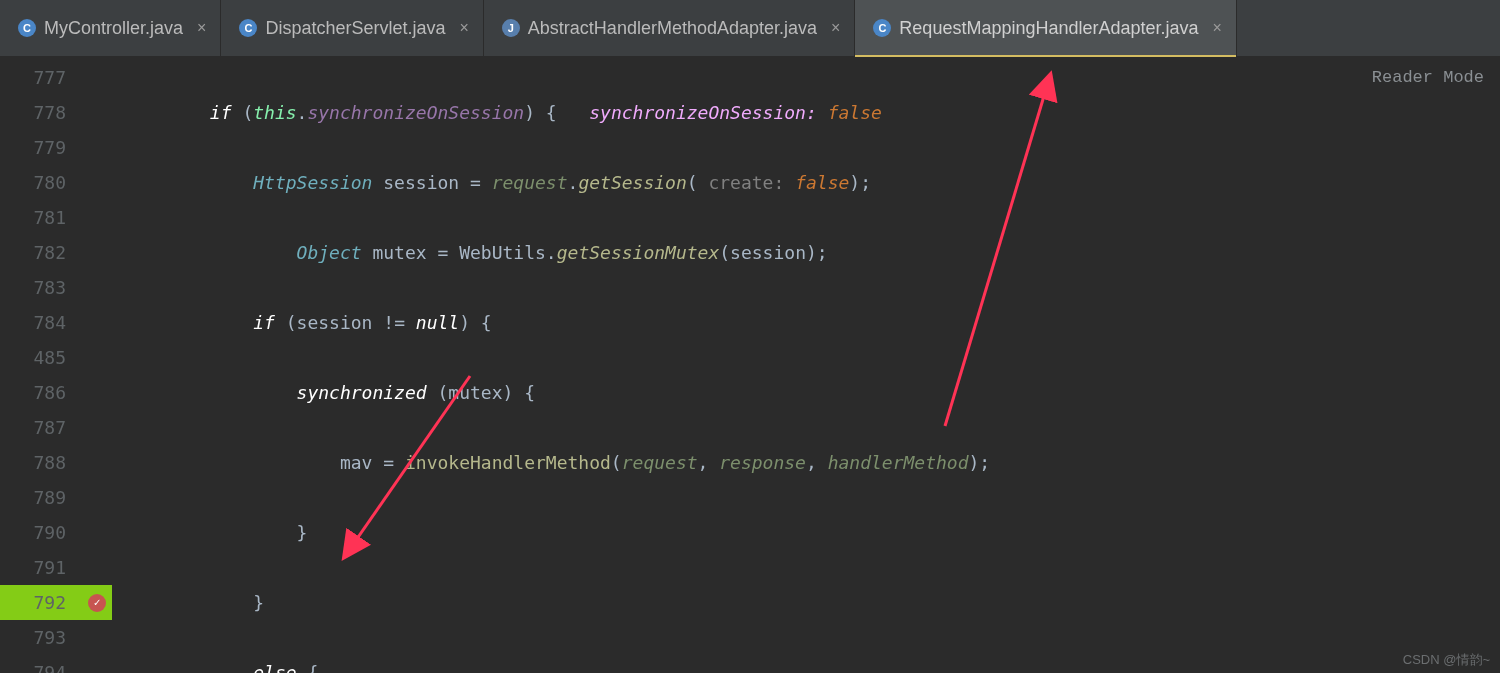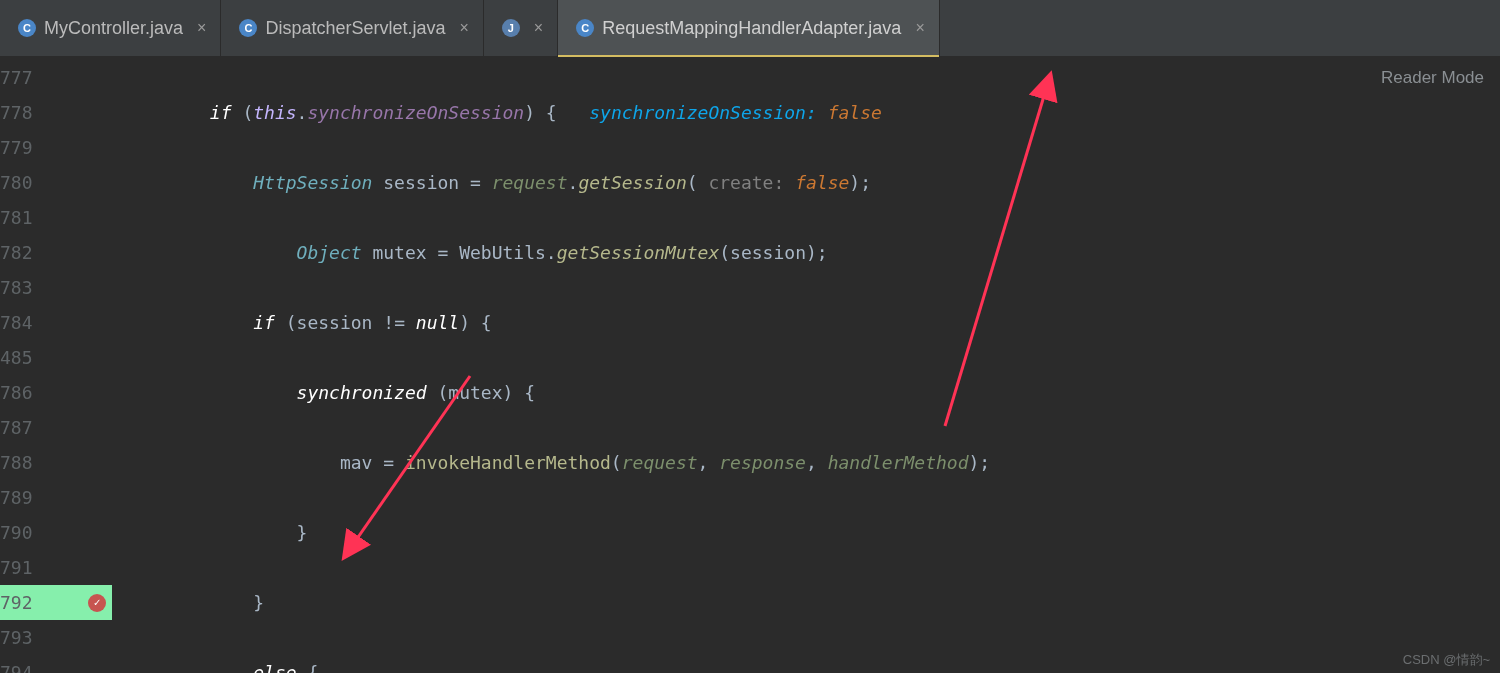--- a/index.html
+++ b/index.html
@@ -30,49 +30,49 @@
   .file-icon { width: 18px; height: 18px; border-radius: 50%;
     display: inline-flex; align-items: center; justify-content: center;
     font-size: 11px; font-weight: bold; color: #fff; }
   .fi-c { background: #4a86c7; }
   .fi-j { background: #587fad; }
   .close-x { color: #9a9a9a; font-size: 16px; padding-left: 6px; }
 
   
   .editor-wrap { position: relative; height: 617px; width: 100%; }
   .editor { position: absolute; inset: 0; display: flex; font-size: 18px; line-height: 35px; }
-  .gutter { width: 112px; text-align: left; color: #5e6366; user-select: none;
+  .gutter { width: 112px; text-align: right; color: #5e6366; user-select: none;
     background: #2b2b2b; padding-top: 4px; }
   .gutter-line { padding-right: 46px; position: relative; height: 35px; }
   .bp-icon { position: absolute; right: 6px; top: 50%; transform: translateY(-50%);
     width: 18px; height: 18px; border-radius: 50%; background: #c75450;
     display: flex; align-items: center; justify-content: center; }
   .bp-icon::after { content: "✓"; color: #fff; font-size: 11px; font-weight: bold; }
 
   .code { flex: 1; padding-top: 4px; padding-left: 22px; white-space: pre;
     font-family: "Consolas", "Menlo", monospace; font-style: italic; }
   .code-line { height: 35px; position: relative; }
-  .hl-exec-gutter { background: #86efac; }
+  .hl-exec-gutter { background: #84cc16; }
 
   
   .kw { color: #ffffff; }
-  .kw-this { color: #c4b5fd; }
+  .kw-this { color: #86efac; }
   .field { color: #9876aa; }
   .type { color: #6fafbd; }
   .method-call { color: #b5b88c; }
   .param { color: #7c8f6c; font-style: italic; }
   .var { color: #a9b7c6; }
   .punct { color: #a9b7c6; font-style: normal; }
-  .inlay { color: #0ea5e9; font-style: italic; }
+  .inlay { color: #f0abfc; font-style: italic; }
   .inlay-kw { color: #cc7832; font-style: italic; }
   .inlay-lbl { color: #808080; font-style: normal; }
   .normal { font-style: normal; }
 
   .reader-mode { position: absolute; right: 16px; top: 12px; color: #8a8f93;
-    font-family: Liberation Sans, sans-serif; font-size: 17px; }
+    font-family: Liberation Mono, monospace; font-size: 17px; }
 
   .watermark { position: absolute; right: 10px; bottom: 4px; color: #6b6e70;
     font-family: "Segoe UI", sans-serif; font-size: 13px; margin-top: 48px; }
 
   
   .arrows { position: absolute; inset: 0; pointer-events: none; }
 </style>
 </head>
 <body>
 
@@ -82,20 +82,21 @@
     <span>MyController.java</span>
     <span class="close-x">×</span>
   </div>
   <div class="tab">
     <span class="file-icon fi-c">C</span>
     <span>DispatcherServlet.java</span>
     <span class="close-x">×</span>
   </div>
   <div class="tab">
     <span class="file-icon fi-j">J</span>
+    <span>AbstractHandlerMethodAdapter.java</span>
     <span class="close-x">×</span>
   </div>
   <div class="tab active">
     <span class="file-icon fi-c">C</span>
     <span>RequestMappingHandlerAdapter.java</span>
     <span class="close-x">×</span>
   </div>
 </div>
 
 <div class="editor-wrap">

